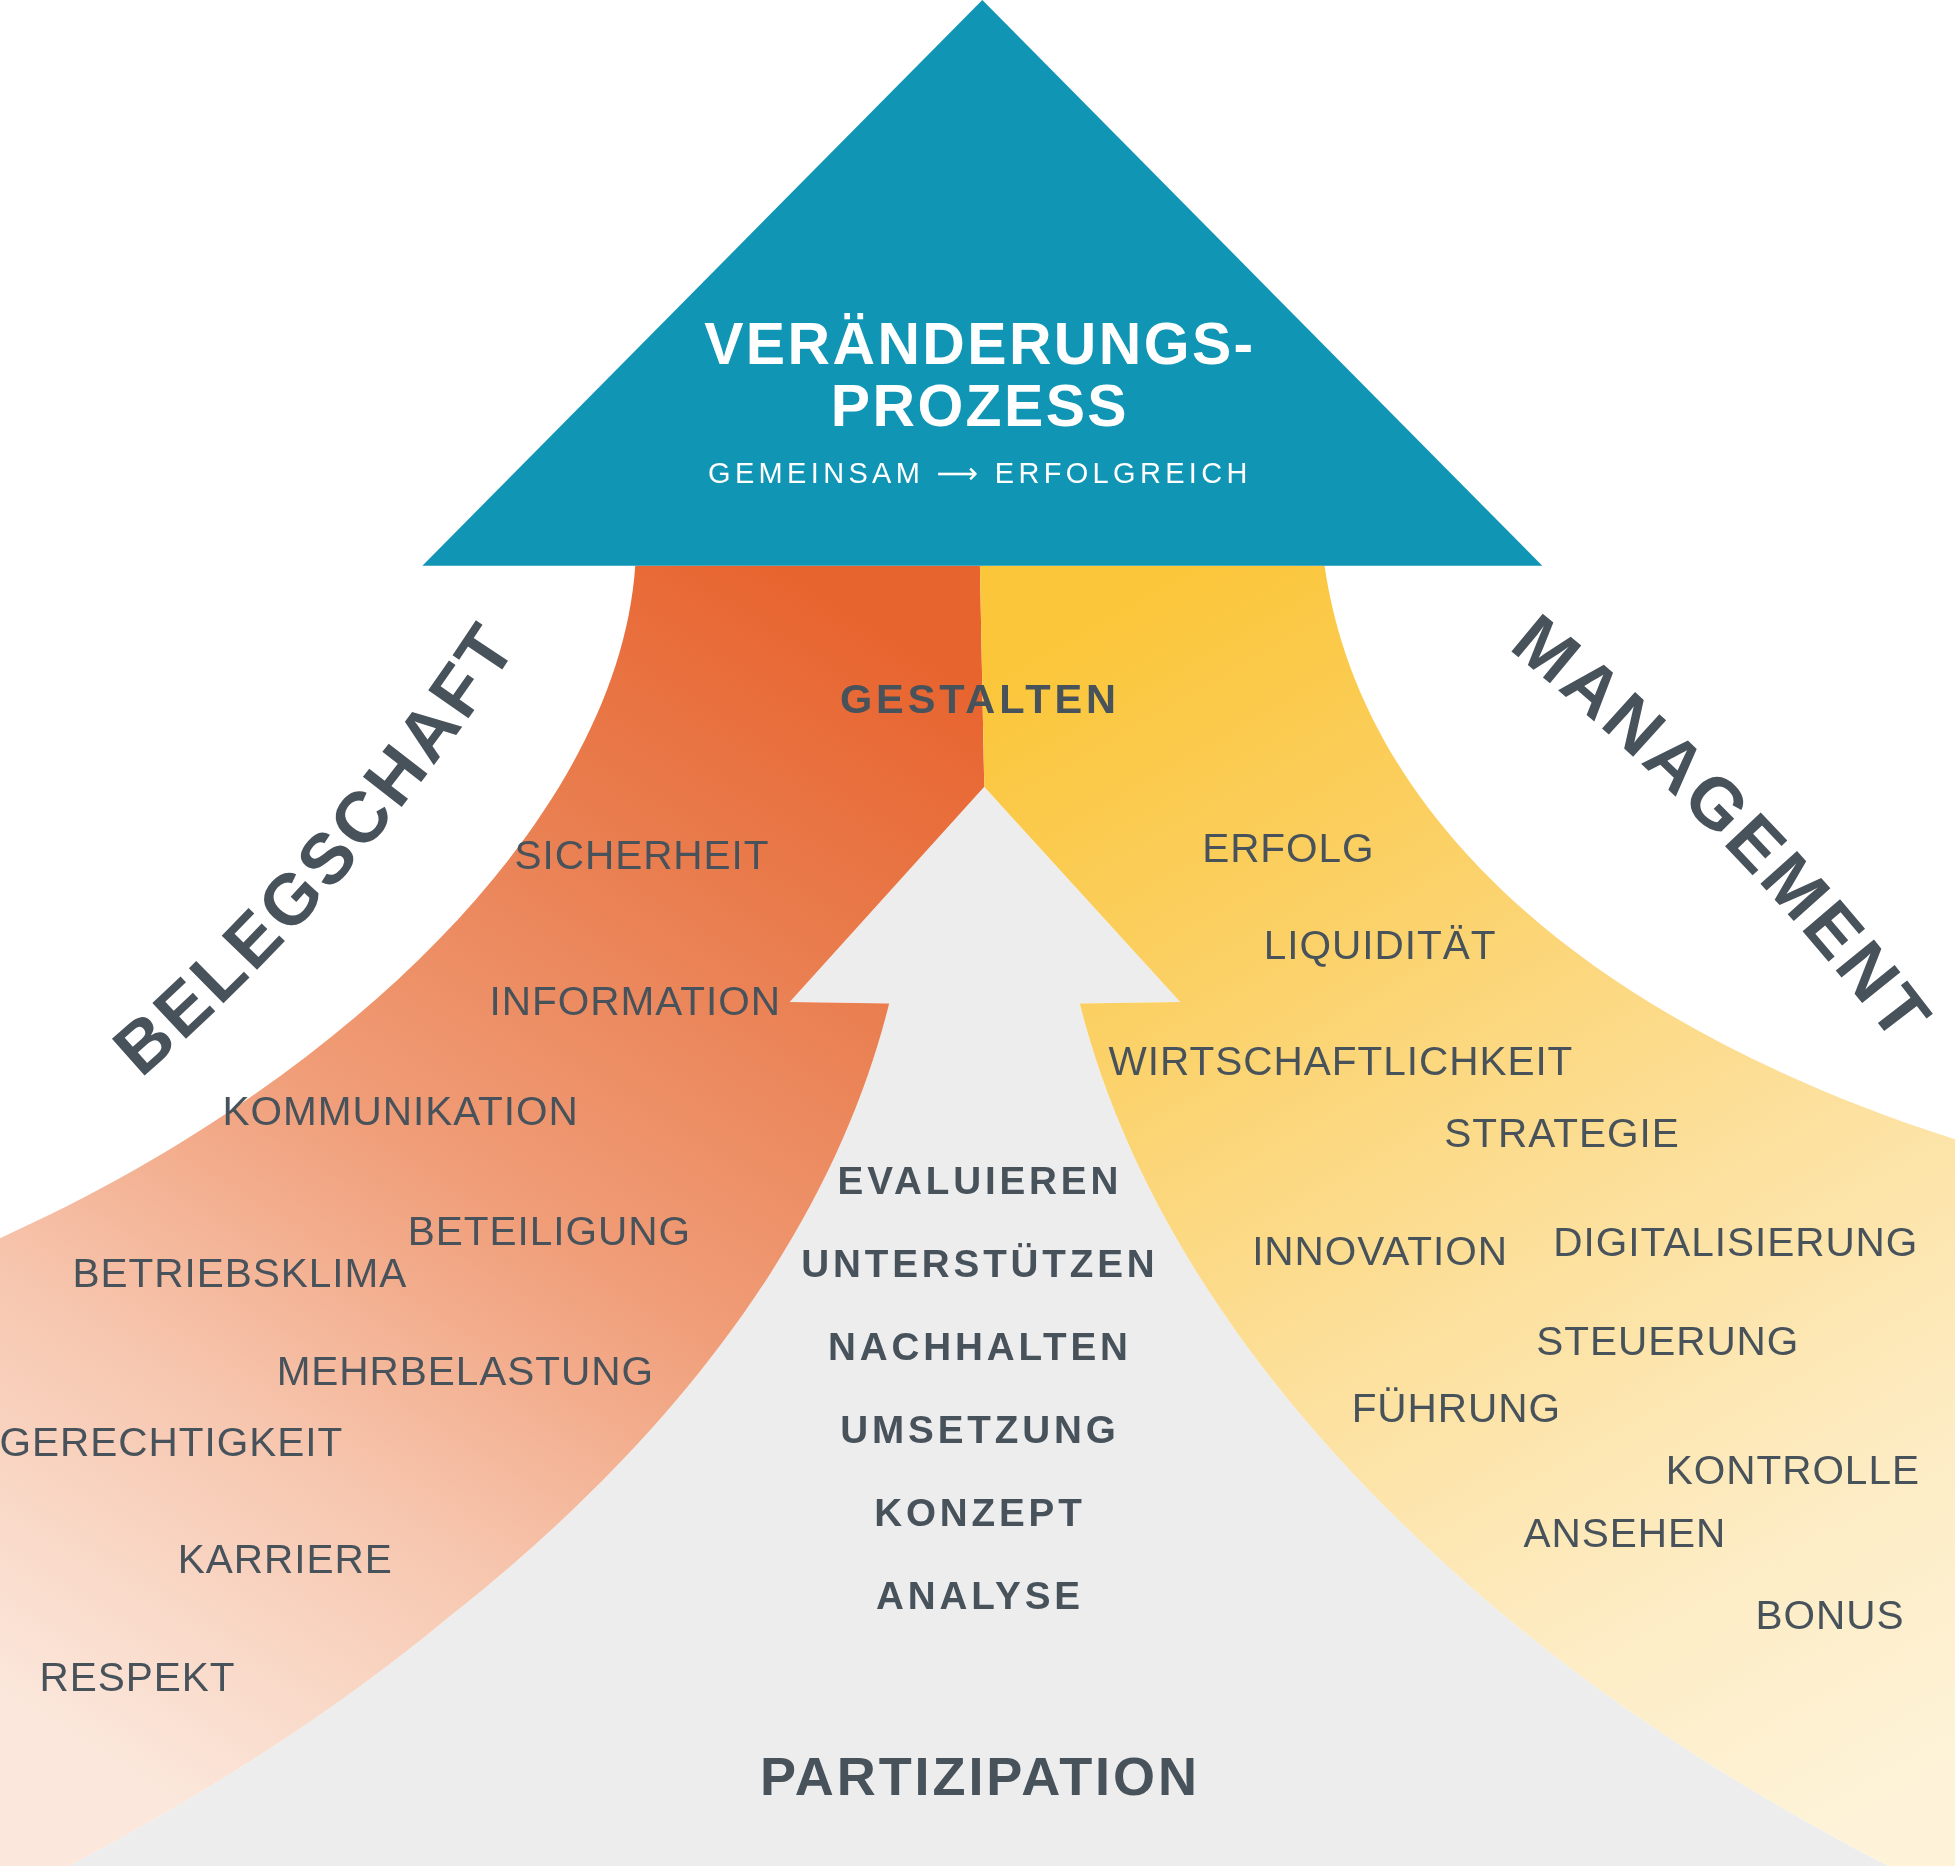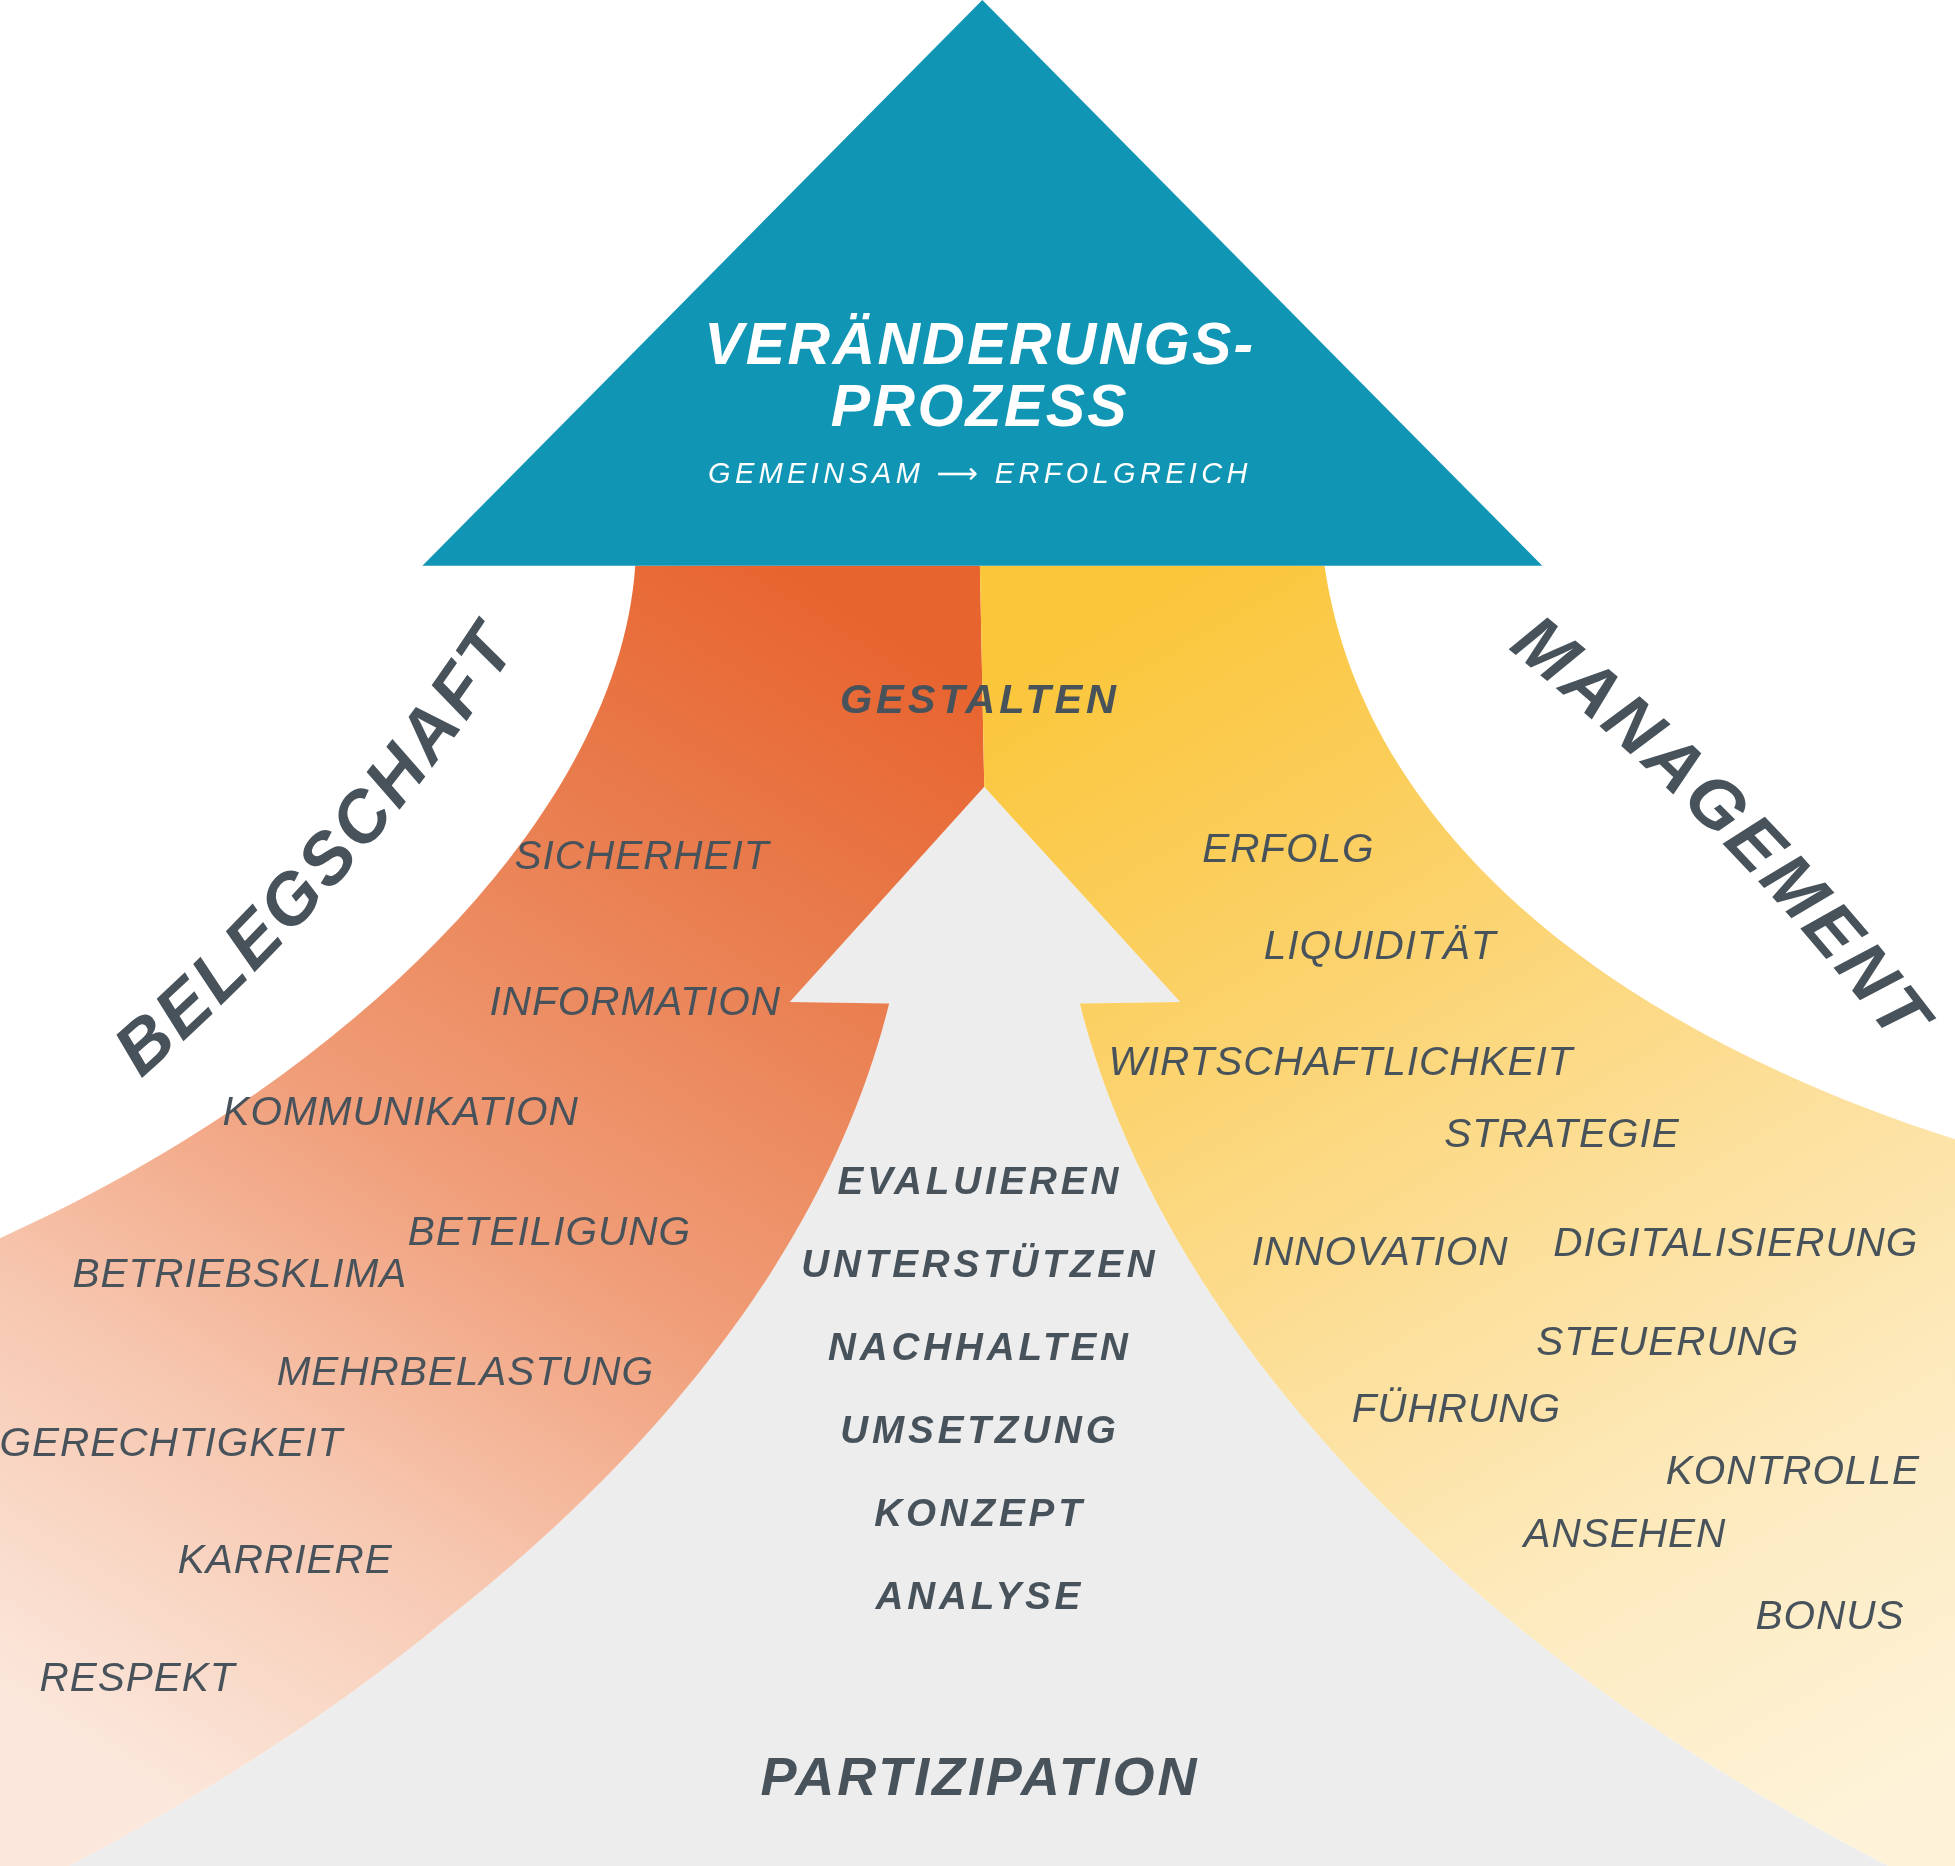--- a/index.html
+++ b/index.html
@@ -1,16 +1,16 @@
 <!DOCTYPE html>
 <html style="font-size:7.7px"><head>
 <meta charset="utf-8">
 <style>
   html,body{margin:0;padding:0;background:#ffffff;}
-  .stage{width:100vw;max-width:100%;font-style:italic;}
+  .stage{width:100vw;max-width:100%;}
   svg{display:block;width:100%;height:auto;font-family:"Liberation Sans","DejaVu Sans",sans-serif;}
   text{fill:#47525b;}
   .band-word{font-size:84px;letter-spacing:2px;font-weight:400;}
   .step-word{font-size:80px;letter-spacing:8px;font-weight:700;}
   .headline-word{font-size:86px;letter-spacing:8px;font-weight:700;}
   .curve-label{font-size:148px;letter-spacing:8px;font-weight:700;}
   .title-line{font-size:122px;letter-spacing:5px;font-weight:700;fill:#ffffff;}
   .subtitle-line{font-size:60px;letter-spacing:9px;font-weight:400;fill:#ffffff;}
   .footer-word{font-size:112px;letter-spacing:6px;font-weight:700;}
   .mid{text-anchor:middle;}

